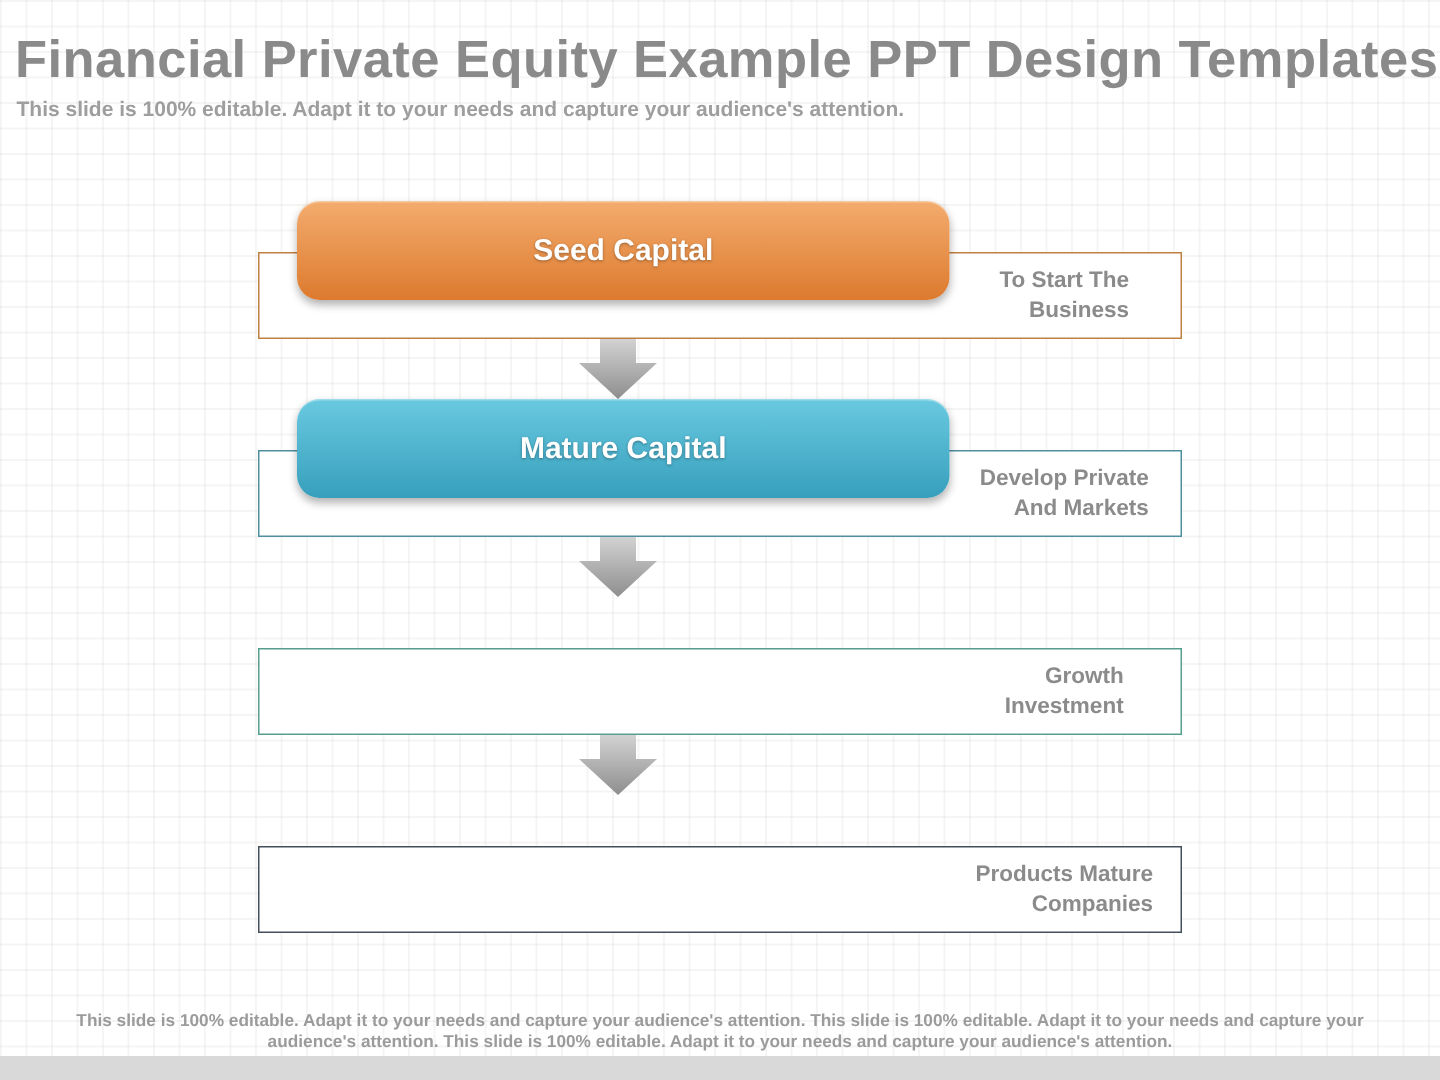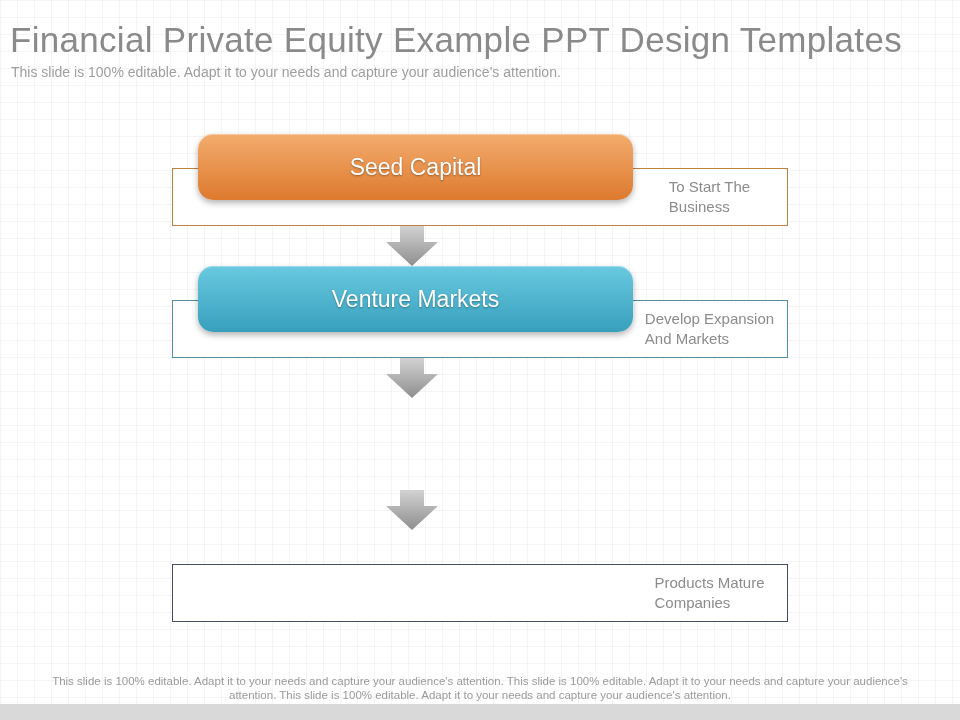--- a/index.html
+++ b/index.html
@@ -4,20 +4,21 @@
 <style>
   html,body{margin:0;padding:0;}
   body{font-family:"Liberation Sans", sans-serif;}
   .slide{
     position:relative;width:960px;height:720px;overflow:hidden;
     background-color:#ffffff;
     background-image:
       linear-gradient(to right, rgba(190,184,178,0.14) 1px, transparent 1px),
       linear-gradient(to bottom, rgba(190,184,178,0.14) 1px, transparent 1px);
     background-size:17px 17px;
+    font-weight:bold;
   }
   .title{
     position:absolute;left:10px;top:20px;
     font-size:35px;color:#8a8a8a;letter-spacing:0.3px;white-space:nowrap;
   }
   .subtitle{
     position:absolute;left:11px;top:64px;
     font-size:14px;color:#9e9e9e;
   }
   .row{position:absolute;left:0;width:960px;height:96px;}
@@ -25,32 +26,32 @@
   .row-1{top:266px;}
   .row-2{top:398px;}
   .row-3{top:530px;}
   .panel{
     position:absolute;left:172px;top:34px;width:614px;height:56px;
     background:#ffffff;border:1px solid var(--panel-border,#999);
   }
   .desc{
     position:absolute;right:0;top:0;height:100%;width:155px;
     display:flex;align-items:center;justify-content:center;
-    text-align:left;white-space:pre-line;
+    text-align:right;white-space:pre-line;
     color:#8b8b8b;font-size:15px;line-height:20px;
   }
   .capsule{
     position:absolute;left:198px;top:0;width:435px;height:66px;
     border-radius:15px;
     display:flex;align-items:center;justify-content:center;
     background:linear-gradient(180deg, var(--grad-top,#ccc), var(--grad-bottom,#888));
     box-shadow:0 3px 6px rgba(0,0,0,0.30), inset 0 1px 0 rgba(255,255,255,0.35);
   }
   .capsule-label{
-    color:#ffffff;font-size:23px;
+    color:#ffffff;font-size:20px;
     text-shadow:0 1px 2px rgba(0,0,0,0.35);
   }
   .arrow{position:absolute;left:386px;width:52px;height:40px;}
   .arrow-0{top:226px;}
   .arrow-1{top:358px;}
   .arrow-2{top:490px;}
   .footer{
     position:absolute;left:28px;right:28px;top:674px;
     text-align:center;font-size:11.5px;line-height:14px;color:#9b9b9b;
   }
@@ -83,35 +84,39 @@
           <stop offset="0" stop-color="#d2d2d2"></stop>
           <stop offset="1" stop-color="#8e8e8e"></stop>
         </linearGradient>
       </defs>
       <path d="M14 0 H38 V16 H52 L26 40 L0 16 H14 Z" fill="url(#arrowGrad)"></path>
     </svg>
   </span>
 
   <div class="row row-1" style="--grad-top: #69C9E0; --grad-bottom: #379FBC; --panel-border: #4E8FA0;">
     <div class="panel">
-      <div class="desc">Develop Expansion
+      <div class="desc">Develop Private
 And Markets</div>
     </div>
     <div class="capsule">
-      <span class="capsule-label">Venture Markets</span>
+      <span class="capsule-label">Mature Capital</span>
     </div>
   </div>
 
   <span class="arrow arrow-1">
     <svg width="52" height="40" viewBox="0 0 52 40" xmlns="http://www.w3.org/2000/svg">
       <path d="M14 0 H38 V16 H52 L26 40 L0 16 H14 Z" fill="url(#arrowGrad)"></path>
     </svg>
   </span>
 
   <div class="row row-2" style="--grad-top: #93DFCD; --grad-bottom: #41A591; --panel-border: #569E8E;">
+    <div class="panel">
+      <div class="desc">Growth
+Investment</div>
+    </div>
   </div>
 
   <span class="arrow arrow-2">
     <svg width="52" height="40" viewBox="0 0 52 40" xmlns="http://www.w3.org/2000/svg">
       <path d="M14 0 H38 V16 H52 L26 40 L0 16 H14 Z" fill="url(#arrowGrad)"></path>
     </svg>
   </span>
 
   <div class="row row-3" style="--grad-top: #97ACC9; --grad-bottom: #48618A; --panel-border: #454F5C;">
     <div class="panel">

